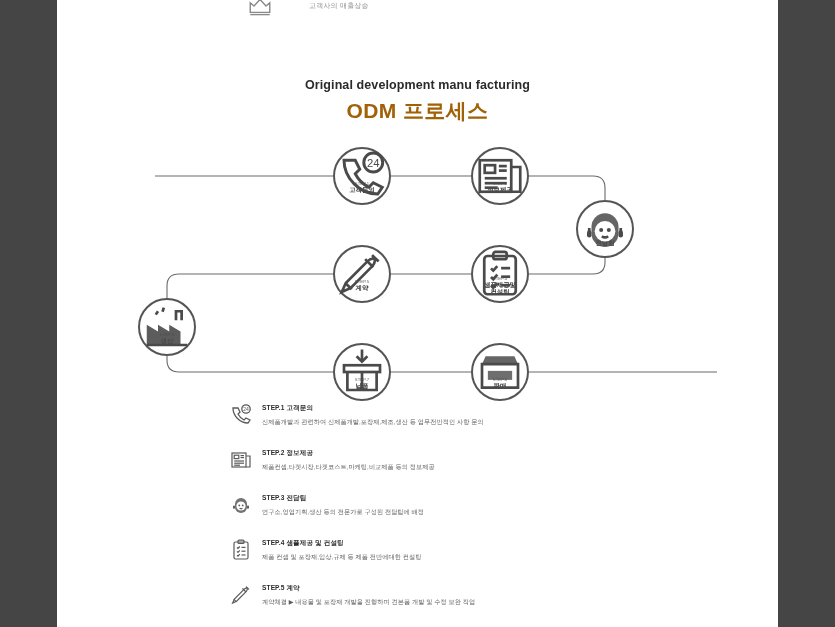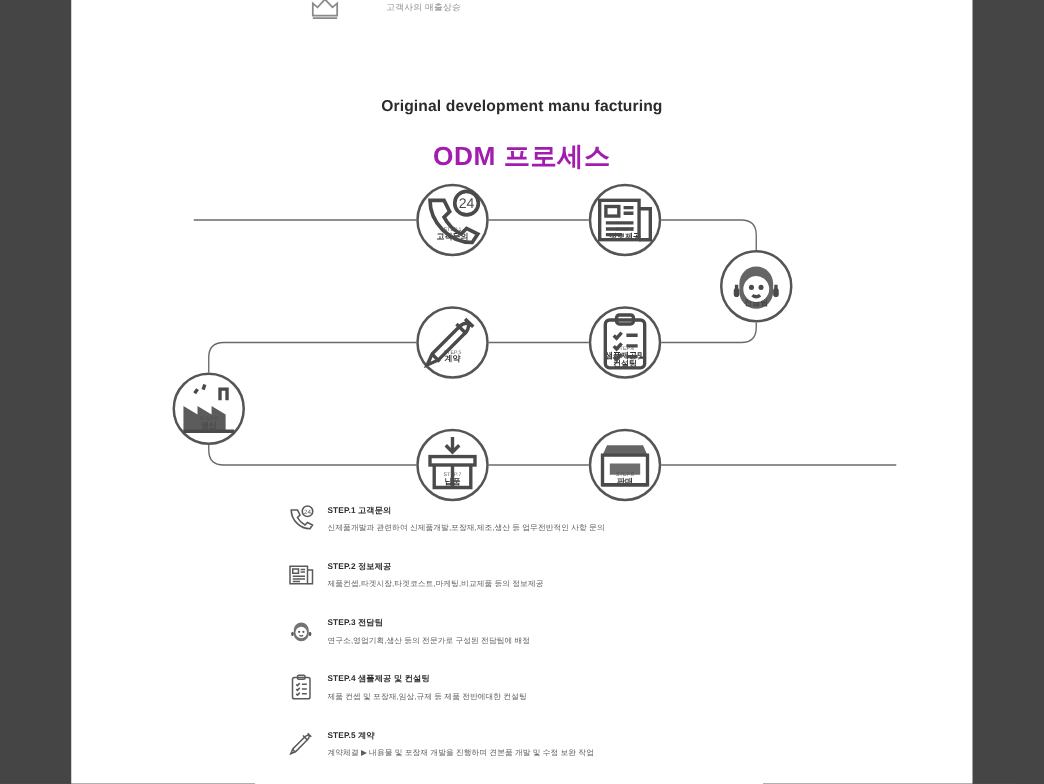--- a/index.html
+++ b/index.html
@@ -30,22 +30,22 @@
   }
   .top-strip .ic { width: 26px; height: 24px; color: #8a8a8a; }
   .top-strip .tx { font-size: 7px; color: #8f8f8f; letter-spacing: .2px; }
 
   
   .title-wrap { position: absolute; left: 0; top: 78px; width: 721px; text-align: center; }
   .title-sub {
     font-size: 12.5px; font-weight: bold; color: #2b2b2b; letter-spacing: .1px;
   }
   .title-main {
-    margin-top: 19px;
-    font-size: 21px; font-weight: bold; color: #a21caf; letter-spacing: .4px;
+    margin-top: 5px;
+    font-size: 21px; font-weight: bold; color: #a16207; letter-spacing: .4px;
   }
 
   
   #flow { position: absolute; left: 0; top: 132px; width: 721px; height: 262px; }
   #flow svg { position: absolute; left: 0; top: 0; }
 
   .node {
     position: absolute;
     width: 58px; height: 58px;
     border: 2.2px solid #555555;

